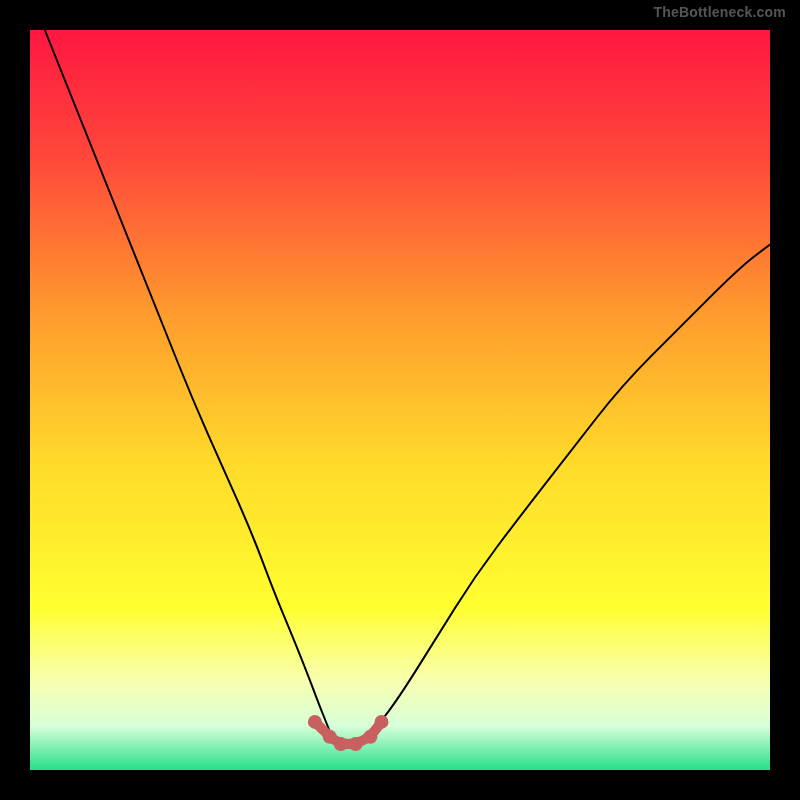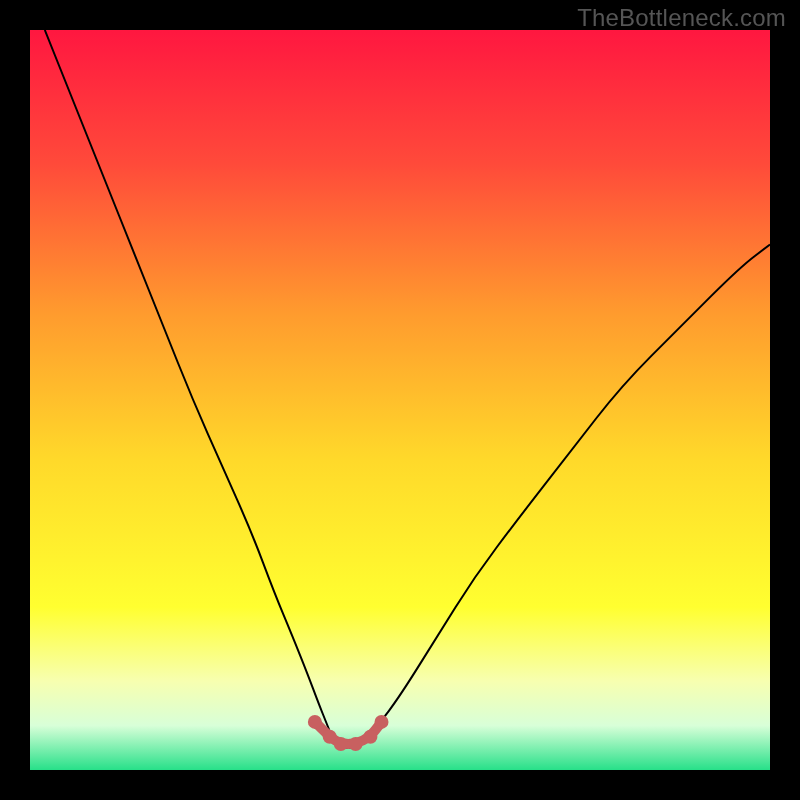--- a/index.html
+++ b/index.html
@@ -15,22 +15,22 @@
     position: relative;
     width: 800px;
     height: 800px;
     background: #000;
   }
   .watermark {
     position: absolute;
     top: 4px;
     right: 14px;
     color: #555;
-    font-size: 24px;
-    font-weight: 400;
+    font-size: 14px;
+    font-weight: 700;
     letter-spacing: 0.2px;
     z-index: 20;
     user-select: none;
   }
   .plot-area {
     position: absolute;
     left: 30px;
     top: 30px;
     width: 740px;
     height: 740px;

